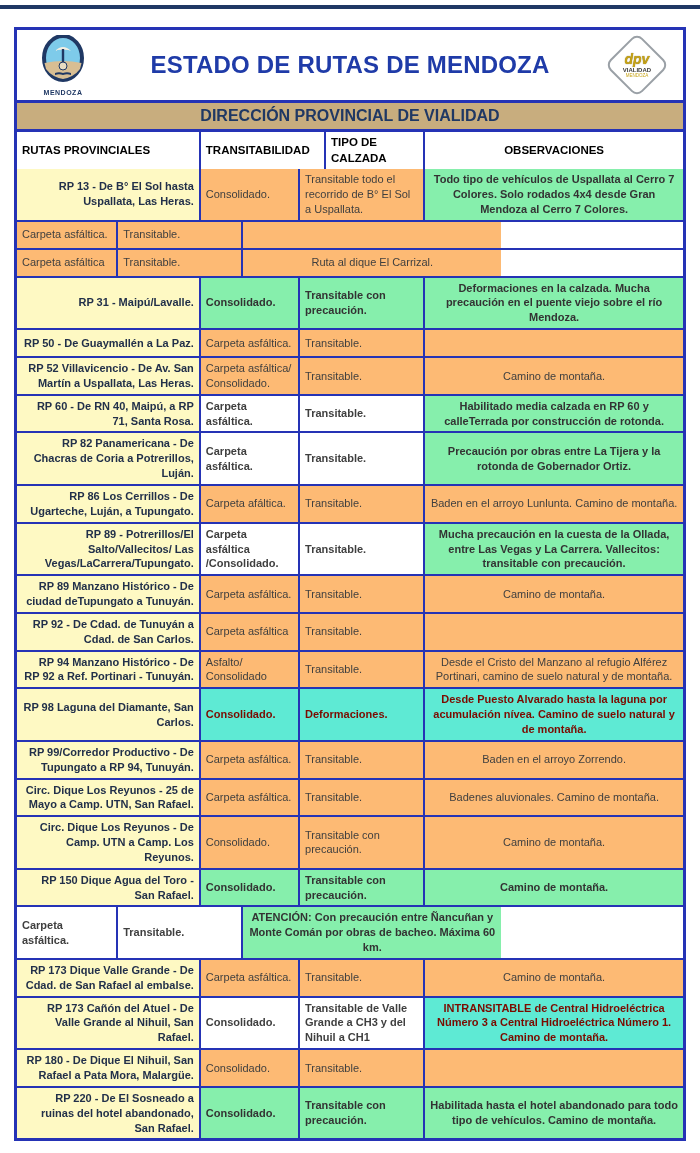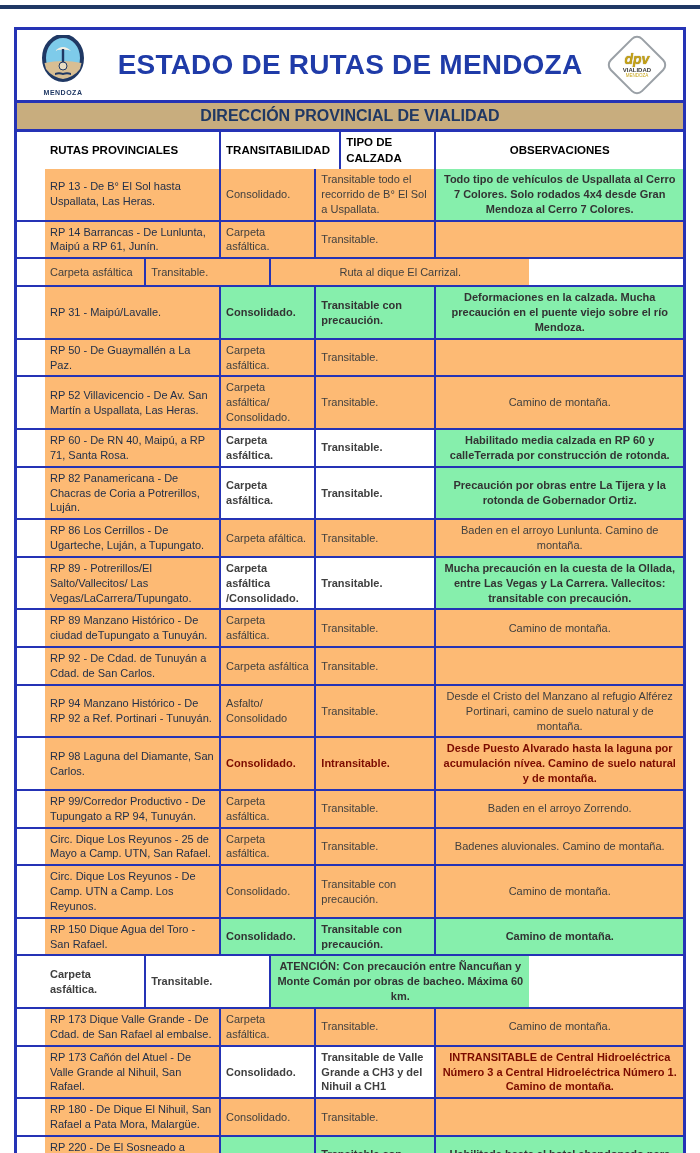--- a/index.html
+++ b/index.html
@@ -4,53 +4,53 @@
 <style>
   * { margin:0; padding:0; box-sizing:border-box; }
   html,body { background:#ffffff; font-family:"Liberation Sans", sans-serif; }
   body { width:700px; min-height:1153px; position:relative; }
 
   .top-line { height:4px; background:#1F3864; margin-top:5px; }
 
   .sheet { margin:18px 14px 0 14px; border:3px solid #2533B5; background:#fff; }
 
   .hdr { display:flex; align-items:center; padding:4px 10px; height:70px; }
-  .hdr-title { flex:1; text-align:center; font-size:28px; font-weight:bold; color:#1F3BA8; letter-spacing:0.2px; }
+  .hdr-title { flex:1; text-align:center; font-size:24px; font-weight:bold; color:#1F3BA8; letter-spacing:0.2px; }
 
   
   .logo-mza { width:72px; display:flex; flex-direction:column; align-items:center; }
   .logo-mza-caption { font-size:7px; font-weight:bold; color:#1F3864; margin-top:2px; letter-spacing:0.5px; }
 
   
   .logo-vial { width:72px; display:flex; justify-content:center; }
   .diamond { width:46px; height:46px; border:2px solid #9aa0a6; border-radius:8px; transform:rotate(45deg); display:flex; align-items:center; justify-content:center; background:#fff; }
   .diamond-inner { transform:rotate(-45deg); text-align:center; line-height:1; }
   .dpv-mark { font-size:14px; font-weight:bold; font-style:italic; color:#C7A317; text-shadow:0 0 1px #6b5a00; }
   .dpv-l2 { font-size:6px; font-weight:bold; color:#3a3a3a; margin-top:1px; }
   .dpv-l3 { font-size:4.5px; color:#C7A317; margin-top:1px; }
 
   .band { background:#C8AD7E; border-top:3px solid #2533B5; border-bottom:3px solid #2533B5; text-align:center; font-size:16px; font-weight:bold; color:#1F3864; padding:4px 0; }
 
   .tbl { width:100%; }
   .trow { display:flex; border-top:2px solid #2533B5; }
   .trow:first-child { border-top:none; }
   .tcell { padding:3px 5px; font-size:11px; color:#3F3F3F; line-height:1.35; border-left:2px solid #2533B5; min-height:26px; display:flex; flex-direction:column; justify-content:center; }
-  .tcell:first-child { border-left:none;margin-left:28px; }
+  .tcell:first-child { border-left:none; }
   .c1 { width:27.3%; }
   .c2 { width:14.9%; }
   .c3 { width:18.8%; }
   .c4 { width:39.0%;text-align:center; }
 
   .thead .tcell { font-weight:bold; color:#000; font-size:11.5px; min-height:20px; }
 
-  .route { background:#fdba74; font-weight:normal; color:#22304a; }
+  .route { background:#fef9c3; font-weight:bold; color:#22304a;text-align:right; }
   .style-plain { background:#fdba74; }
   .style-bold { background:#fff; font-weight:bold; }
   .style-yellow { background:#86efac; font-weight:bold; color:#333333; }
-  .style-red { background:#fdba74; font-weight:bold; color:#7B0B00; }
+  .style-red { background:#5eead4; font-weight:bold; color:#7B0B00; }
 </style>
 </head>
 <body>
 
 <div class="top-line"></div>
 
 <div class="sheet">
 
   <div class="hdr">
     <div class="logo-mza">
@@ -88,21 +88,20 @@
       <div class="tcell c4">OBSERVACIONES</div>
     </div>
     <div id="tbody">
         <div class="trow">
           <div class="tcell c1 route">RP 13 - De B° El Sol hasta Uspallata, Las Heras.</div>
           <div class="tcell c2 style-plain">Consolidado.</div>
           <div class="tcell c3 style-plain">Transitable todo el recorrido de B° El Sol a Uspallata.</div>
           <div class="tcell c4 style-yellow">Todo tipo de vehículos de Uspallata al Cerro 7 Colores. Solo rodados 4x4 desde Gran Mendoza al Cerro 7 Colores.</div>
         </div>
         <div class="trow">
-          <div class="tcell c1 route">RP 14 Barrancas - De Lunlunta, Maipú a RP 61, Junín.</div>
           <div class="tcell c2 style-plain">Carpeta asfáltica.</div>
           <div class="tcell c3 style-plain">Transitable.</div>
           <div class="tcell c4 style-plain"></div>
         </div>
         <div class="trow">
           <div class="tcell c2 style-plain">Carpeta asfáltica</div>
           <div class="tcell c3 style-plain">Transitable.</div>
           <div class="tcell c4 style-plain">Ruta al dique El Carrizal.</div>
         </div>
         <div class="trow">
@@ -161,21 +160,21 @@
         </div>
         <div class="trow">
           <div class="tcell c1 route">RP 94 Manzano Histórico - De RP 92 a Ref. Portinari - Tunuyán.</div>
           <div class="tcell c2 style-plain">Asfalto/ Consolidado</div>
           <div class="tcell c3 style-plain">Transitable.</div>
           <div class="tcell c4 style-plain">Desde el Cristo del Manzano al refugio Alférez Portinari, camino de suelo natural y de montaña.</div>
         </div>
         <div class="trow">
           <div class="tcell c1 route">RP 98 Laguna del Diamante, San Carlos.</div>
           <div class="tcell c2 style-red">Consolidado.</div>
-          <div class="tcell c3 style-red">Intransitable.</div>
+          <div class="tcell c3 style-red">Deformaciones.</div>
           <div class="tcell c4 style-red">Desde Puesto Alvarado hasta la laguna por acumulación nívea.  Camino de suelo natural y de montaña.</div>
         </div>
         <div class="trow">
           <div class="tcell c1 route">RP 99/Corredor Productivo - De Tupungato a RP 94, Tunuyán.</div>
           <div class="tcell c2 style-plain">Carpeta asfáltica.</div>
           <div class="tcell c3 style-plain">Transitable.</div>
           <div class="tcell c4 style-plain">Baden en el arroyo Zorrendo.</div>
         </div>
         <div class="trow">
           <div class="tcell c1 route">Circ. Dique Los Reyunos - 25 de Mayo a Camp. UTN, San Rafael.</div>

